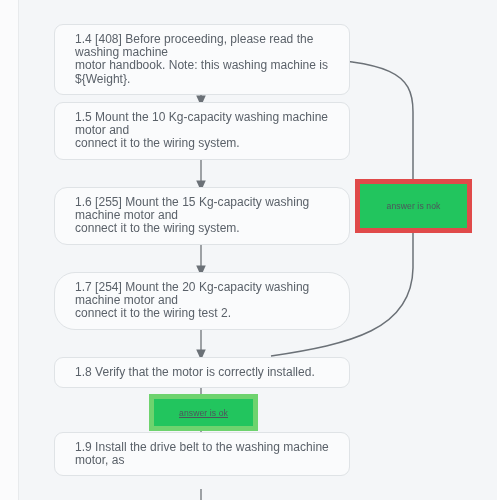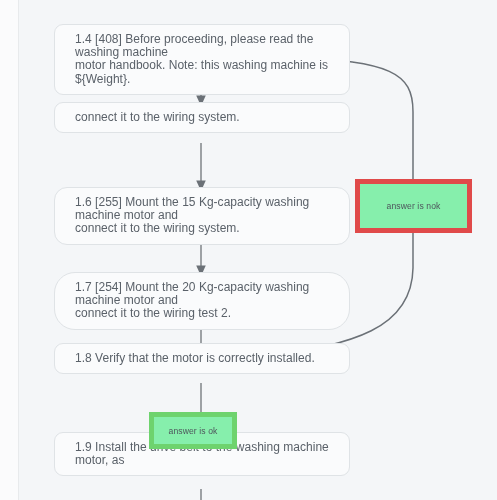--- a/index.html
+++ b/index.html
@@ -50,41 +50,42 @@
     line-height: 13.2px;
     padding: 8px 9px 8px 20px;
     letter-spacing: 0.02px;
   }
   .node .txt {
     display: block;
   }
   .badge {
     position: absolute;
     box-sizing: border-box;
-    background: #86efac;
+    background: #22c55e;
     display: flex;
     align-items: center;
     justify-content: center;
     font-size: 8.6px;
     color: #4e555c;
     letter-spacing: 0.1px;
   }
   .badge-nok {
     left: 355px;
     top: 179px;
     width: 117px;
     height: 54px;
     border: 5px solid #e04a4a;
   }
   .badge-ok {
     left: 149px;
-    top: 412px;
-    width: 88px;
+    top: 394px;
+    width: 109px;
     height: 37px;
     border: 5px solid #6ed36e;
+    text-decoration: underline;
   }
 </style>
 </head>
 <body>
 
 <div id="canvas">
 
   <div class="gutter"></div>
 
   <svg class="flow-layer" viewBox="0 0 497 500" width="497" height="500">
@@ -108,34 +109,35 @@
 
     <path d="M 271 356 C 350 344 412 330 413 268 L 413 112 C 413 72 390 62 292 57" fill="none" stroke="#6b7177" stroke-width="1.5" marker-end="url(#arrowhead)"></path>
   </svg>
 
   <div class="node" style="top:24px;">
     <span class="txt">1.4 [408] Before proceeding, please read the washing machine</span>
     <span class="txt">motor handbook. Note: this washing machine is ${Weight}.</span>
   </div>
 
   <div class="node" style="top:102px;">
+    <span class="txt">1.5 Mount the 10 Kg-capacity washing machine motor and</span>
     <span class="txt">connect it to the wiring system.</span>
   </div>
 
   <div class="node" style="top:187px;border-radius:13px;">
     <span class="txt">1.6 [255] Mount the 15 Kg-capacity washing machine motor and</span>
     <span class="txt">connect it to the wiring system.</span>
   </div>
 
   <div class="node" style="top:272px;border-radius:21px;">
     <span class="txt">1.7 [254] Mount the 20 Kg-capacity washing machine motor and</span>
     <span class="txt">connect it to the wiring test 2.</span>
   </div>
 
-  <div class="node" style="top:343px;">
+  <div class="node" style="top:357px;">
     <span class="txt">1.8 Verify that the motor is correctly installed.</span>
   </div>
 
   <div class="node" style="top:432px;">
     <span class="txt">1.9 Install the drive belt to the washing machine motor, as</span>
   </div>
 
   <div class="badge badge-nok">
     <span>answer is nok</span>
   </div>

